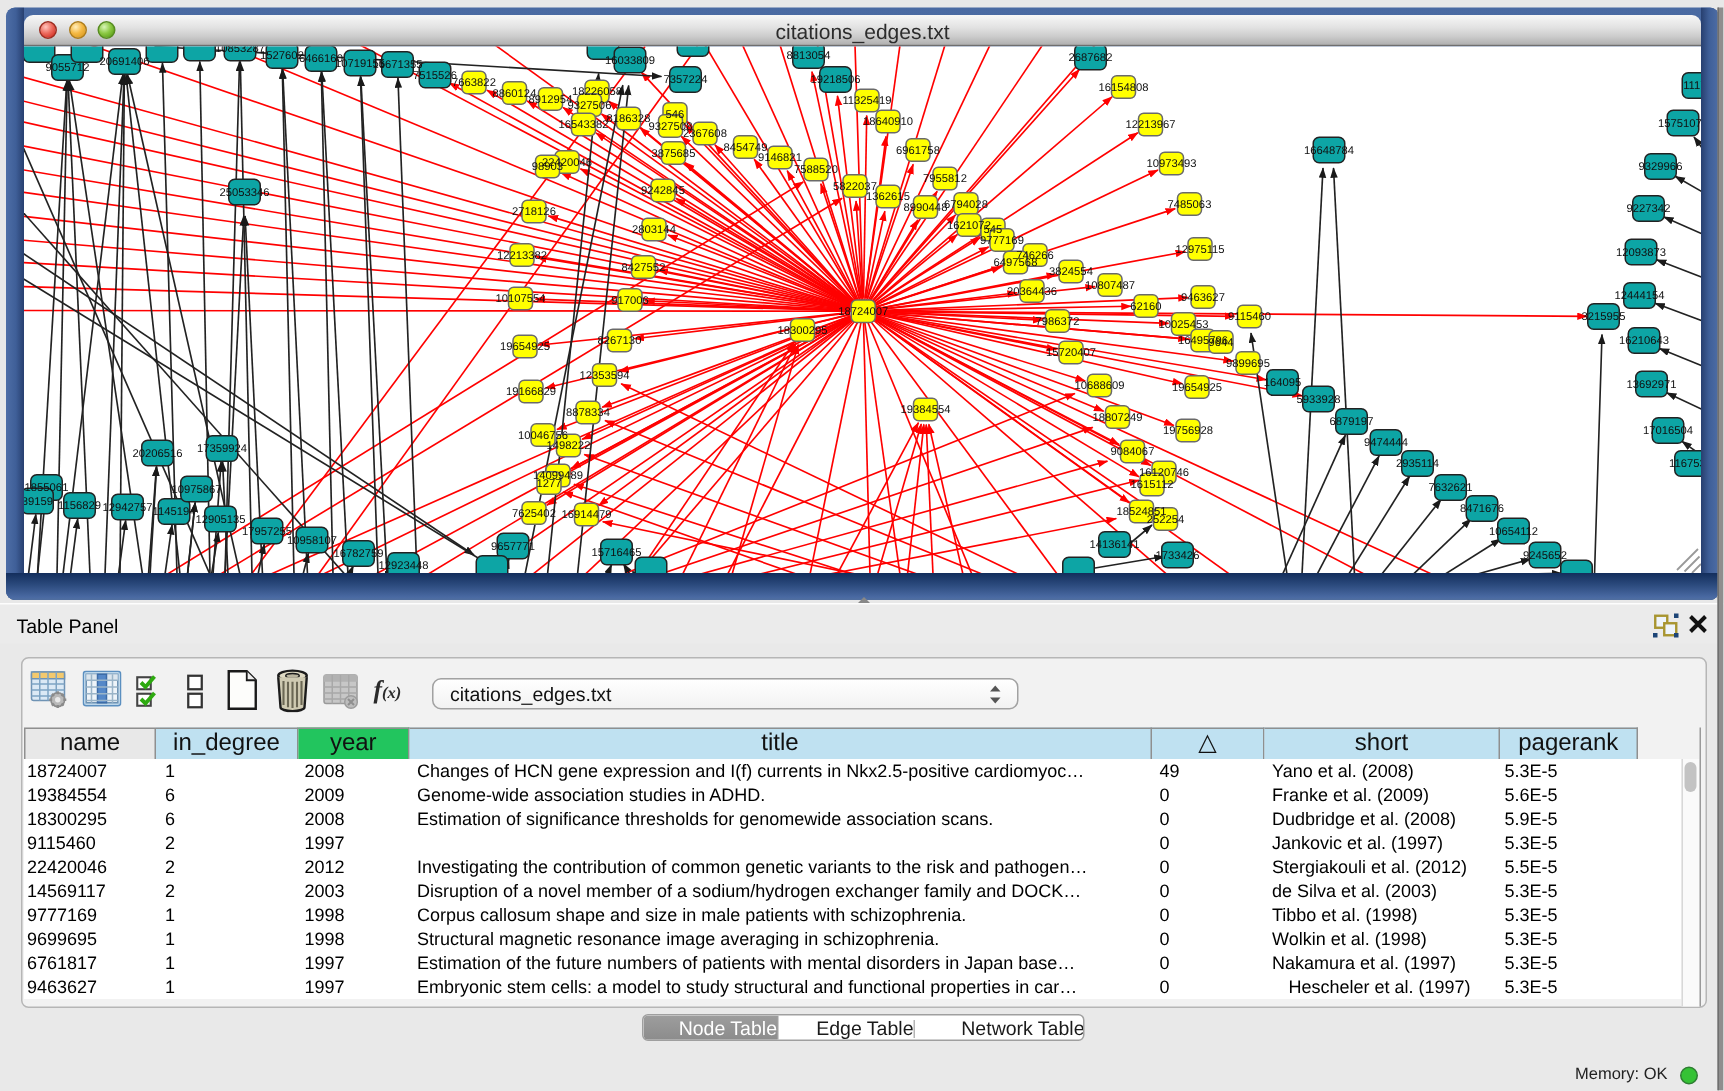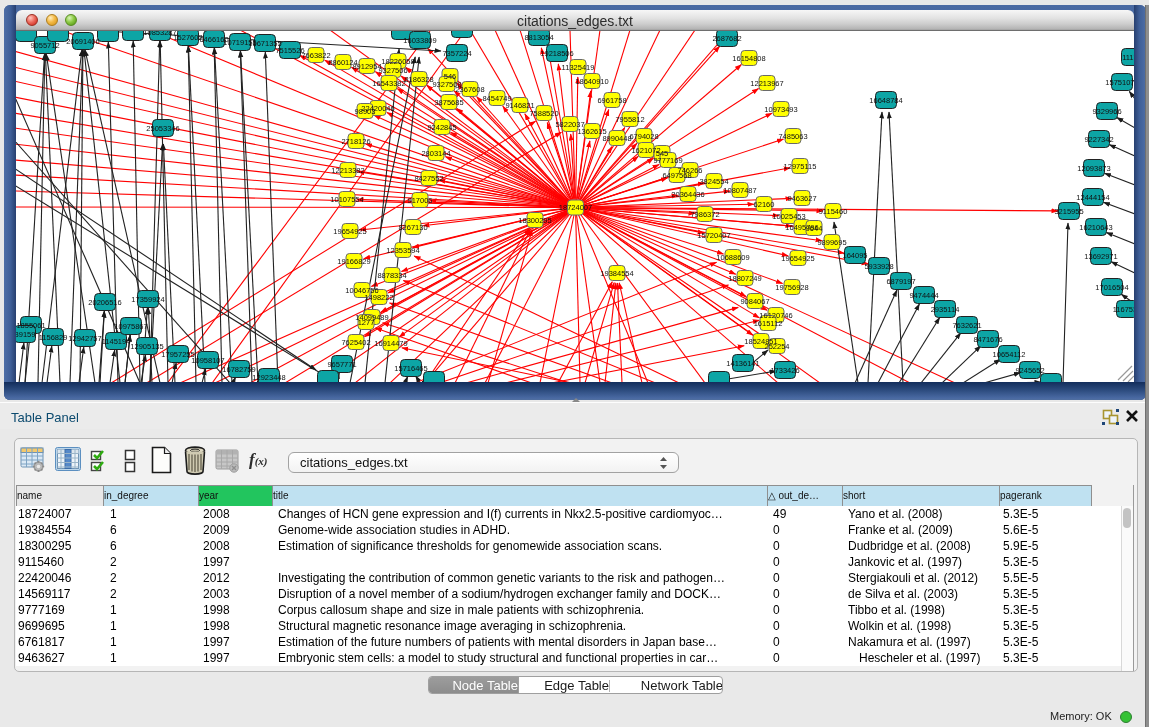--- a/index.html
+++ b/index.html
@@ -17,21 +17,21 @@
 #content{position:absolute;left:12px;top:26px;width:1118px;height:351px;background:#fff}
 .r{stroke:#ff0000;stroke-width:1.1;fill:none}
 .b{stroke:#222;stroke-width:1.1;fill:none}
 .tn{fill:#0da5a5;stroke:#222;stroke-width:1}
 .yn{fill:#ffff00;stroke:#6a6a6a;stroke-width:1}
 .nl{font-family:"Liberation Sans",sans-serif;font-size:7.5px;fill:#111;text-anchor:middle}
 #tphead{position:absolute;left:0;top:402px;width:1149px;height:27px;background:#ebebeb;border-top:1px solid #fdfdfd}
 #tpanel{position:absolute;left:0;top:429px;width:1149px;height:298px;background:#e9e9e9}
 #inner{position:absolute;left:14px;top:438px;width:1124px;height:234px;background:#f2f2f2;border:1px solid #b6b6b6;border-radius:5px}
 #drop{position:absolute;left:288px;top:452px;width:391px;height:21px;background:linear-gradient(#ffffff,#f2f2f2);border:1px solid #a2a2a2;border-radius:6px;font-size:13px;color:#111;line-height:19px;padding-left:11px}
-.hcell{position:absolute;top:485px;height:36px;background:#bfe1f1;border:1px solid #8f8f8f;border-left:none;font-size:10px;color:#111;line-height:19px}
+.hcell{position:absolute;top:485px;height:36px;background:#bfe1f1;border:1px solid #8f8f8f;border-left:none;font-size:16px;color:#111;text-align:center;line-height:19px}
 .trow{position:absolute;left:16px;width:1105px;height:16px;font-size:12px;color:#000;background:#fff}
 .trow span{position:absolute;top:1px;white-space:nowrap}
 #tabbar{position:absolute;left:428px;top:676px;width:295px;height:18px;border:1px solid #9f9f9f;border-radius:4px;background:#fff;overflow:hidden}
 .tab{position:absolute;top:0;height:18px;font-size:13px;line-height:17px;text-align:right;color:#1a1a1a}
 #rightstrip1{position:absolute;left:1145px;top:5px;width:4px;height:722px;background:#8e8e8e;border-left:1px solid #6f6f6f}
 </style></head><body>
 
 <div id="win">
     <div id="winleft"></div>
     <div id="winright"></div>
@@ -537,21 +537,21 @@
 <text x="356.0" y="344.5" class="nl">7625402</text>
 <text x="391.0" y="345.5" class="nl">16914479</text>
 <text x="617.0" y="275.5" class="nl">19384554</text>
 <text x="575.5" y="210.0" class="nl">18724007</text>
 <path d="M1118,380 l14,-14 M1123,381 l10,-10 M1128,382 l6,-6" stroke="#999" stroke-width="1.2" fill="none"></path>
 </svg>
 </div>
   </div>
 <div class="abs" style="left:571px;top:398px;width:0;height:0;border-left:5px solid transparent;border-right:5px solid transparent;border-bottom:5px solid #888"></div>
 <div id="tphead">
-    <div class="abs" style="left:11px;top:7px;font-size:13px;color:#0c4a6e">Table Panel</div>
+    <div class="abs" style="left:11px;top:7px;font-size:13px;color:#000000">Table Panel</div>
 <svg class="abs" style="left:1101px;top:5px" width="20" height="18" viewBox="0 0 20 18">
 <rect x="2.5" y="2.5" width="8" height="8" fill="#eef4fb" stroke="#a89531" stroke-width="1.6"></rect>
 <rect x="8.5" y="7.5" width="8" height="8" fill="#eef4fb" stroke="#a89531" stroke-width="1.6"></rect>
 <rect x="15" y="1" width="3" height="3" fill="#1d4577"></rect>
       <rect x="1" y="14" width="3" height="3" fill="#1d4577"></rect>
 <rect x="15" y="14" width="3" height="3" fill="#1d4577"></rect>
     </svg>
 <svg class="abs" style="left:1124px;top:5px" width="16" height="16" viewBox="0 0 16 16">
       <path d="M3 3L13 13M13 3L3 13" stroke="#111" stroke-width="2.6"></path>
     </svg>

